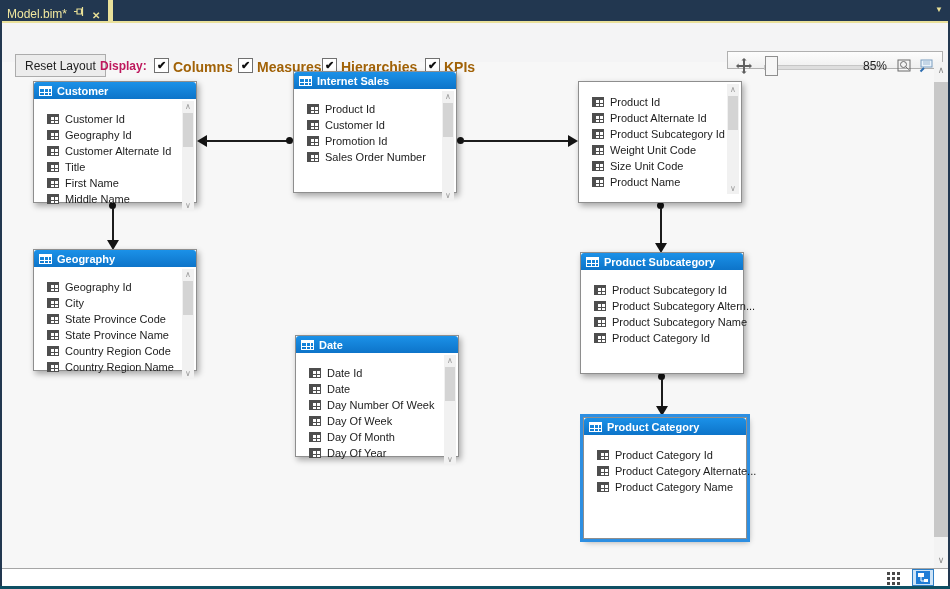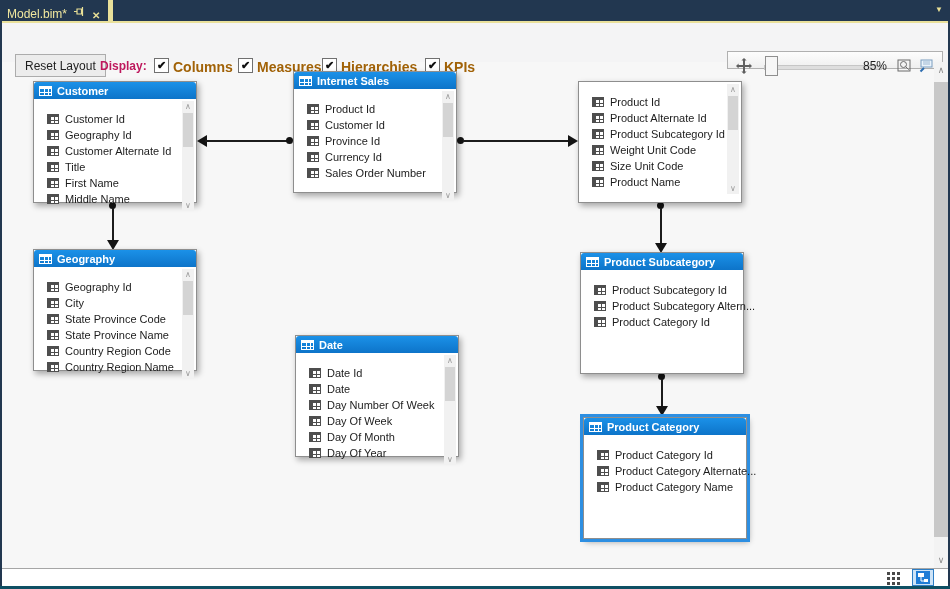--- a/index.html
+++ b/index.html
@@ -230,25 +230,21 @@
     <div class="trow">
         <span class="col-icon"></span>
         <span class="clabel">Product Id</span>
       </div>
     <div class="trow">
         <span class="col-icon"></span>
         <span class="clabel">Customer Id</span>
       </div>
     <div class="trow">
         <span class="col-icon"></span>
-        <span class="clabel">Province Id</span>
-      </div>
-    <div class="trow">
-        <span class="col-icon"></span>
-        <span class="clabel">Currency Id</span>
+        <span class="clabel">Promotion Id</span>
       </div>
     <div class="trow">
         <span class="col-icon"></span>
         <span class="clabel">Sales Order Number</span>
       </div>
     <div class="tsb">
       <span class="sbup">∧</span>
       <span class="sbthumb"></span>
       <span class="sbdown">∨</span>
     </div>
@@ -371,20 +367,24 @@
     <span class="tname">Product Subcategory</span>
   </div>
   <div class="tbody">
     <div class="trow">
         <span class="col-icon"></span>
         <span class="clabel">Product Subcategory Id</span>
       </div>
     <div class="trow">
         <span class="col-icon"></span>
         <span class="clabel">Product Subcategory Altern...</span>
+      </div>
+    <div class="trow">
+        <span class="col-icon"></span>
+        <span class="clabel">Product Subcategory Name</span>
       </div>
     <div class="trow">
         <span class="col-icon"></span>
         <span class="clabel">Product Category Id</span>
       </div>
   </div>
 </div>
 
 <div class="tbl selected" style="left:583px;top:417px">
   <div class="thead">

